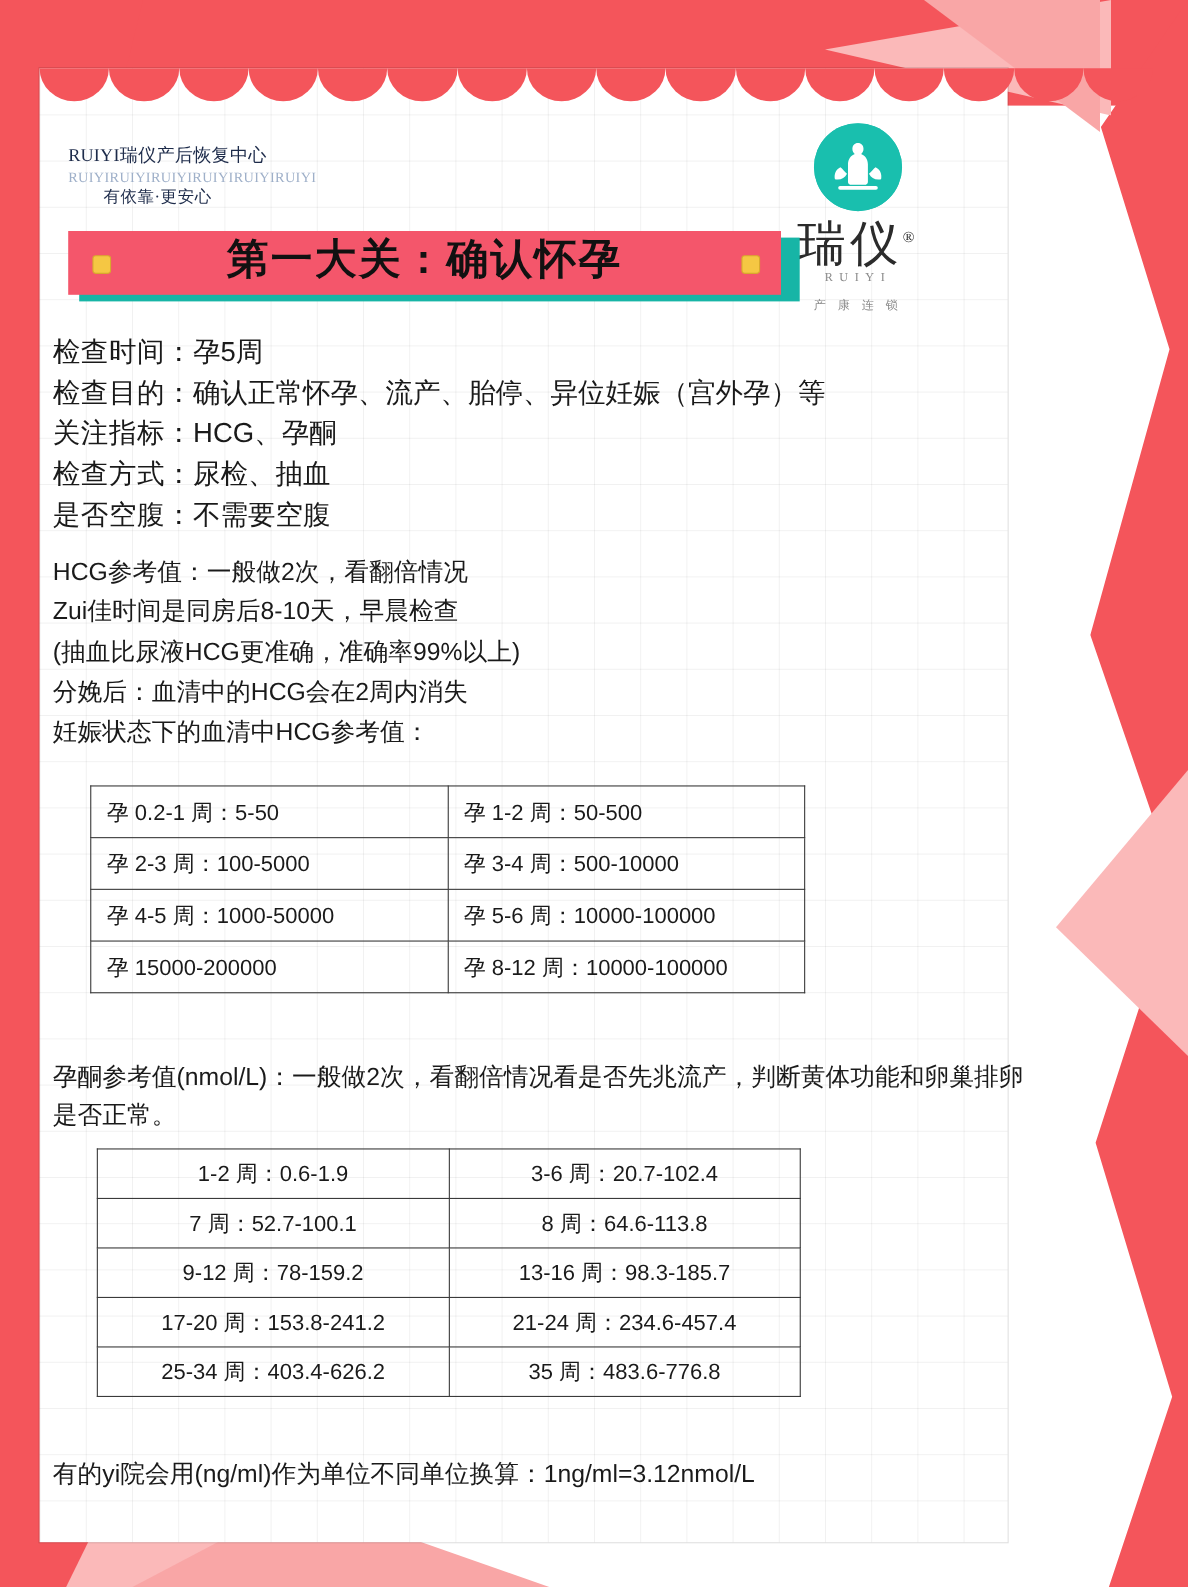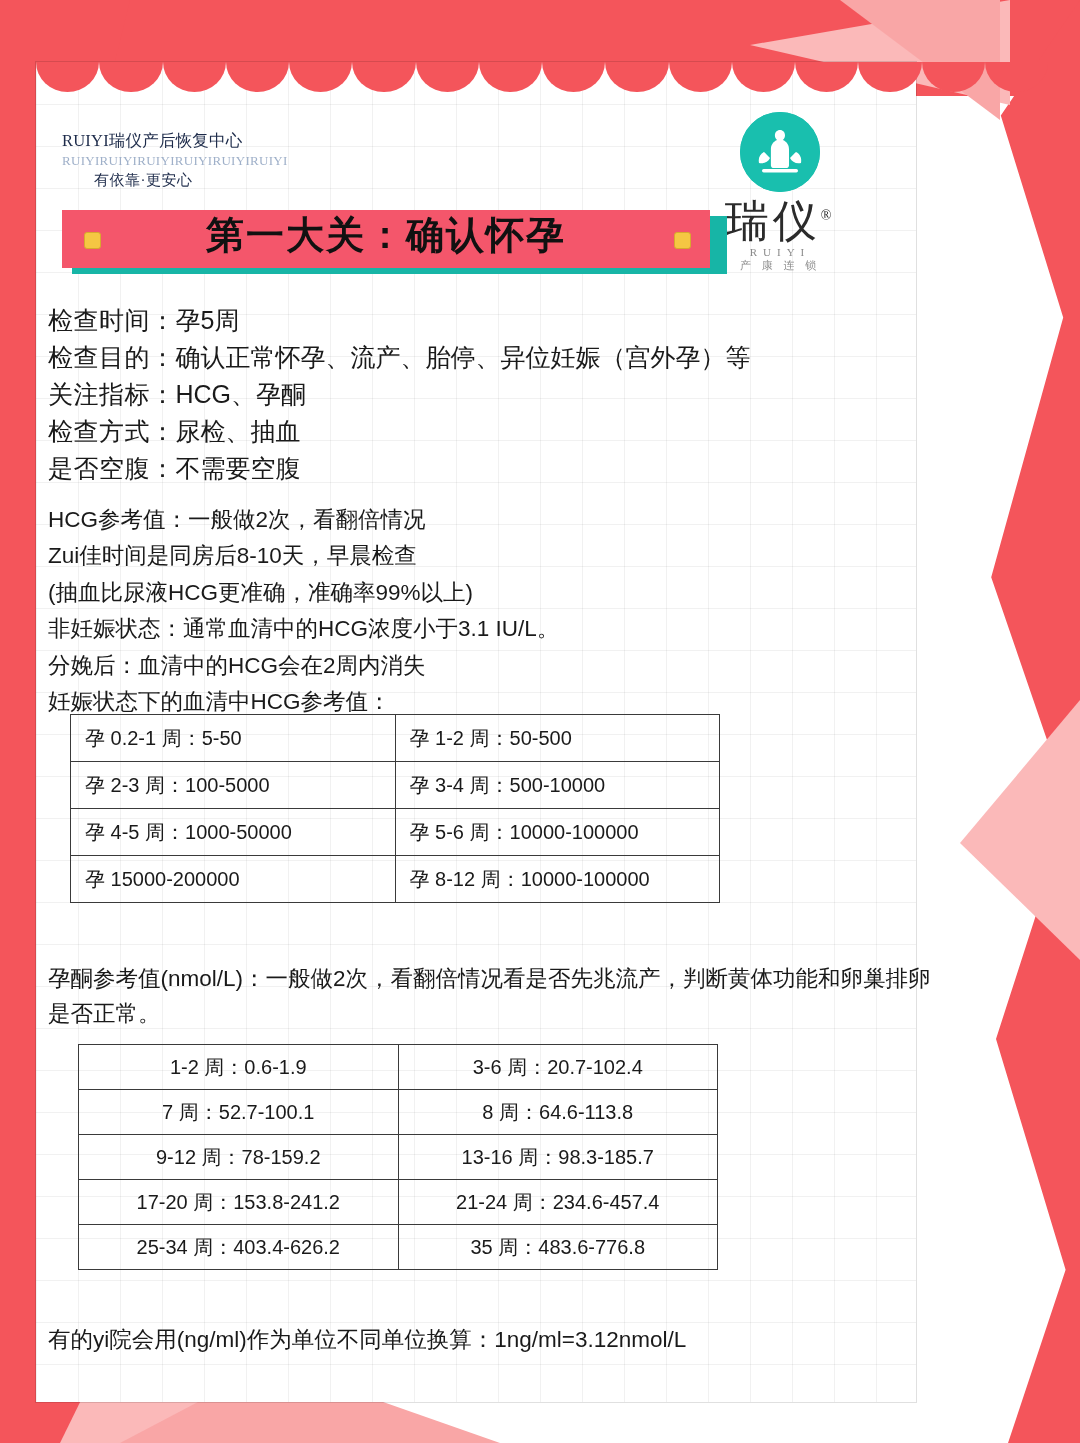--- a/index.html
+++ b/index.html
@@ -162,21 +162,21 @@
     font-size: 11px;
     color: #8b8b8b;
     letter-spacing: 6px;
     margin-top: 2px;
   }
   .logo-sub2 {
     font-family: "Liberation Serif", serif;
     font-size: 11px;
     color: #8b8b8b;
     letter-spacing: 4px;
-    margin-top: 0;
+    margin-top: 12px;
   }
 
   
   .ribbon-wrap {
     position: absolute;
     top: 148px;
     left: 26px;
     width: 660px;
     height: 64px;
   }
@@ -240,24 +240,24 @@
     font-family: "Liberation Sans", sans-serif;
   }
   table.grid td {
     border: 1px solid #3a3a3a;
     font-size: 20px;
     color: #1a1a1a;
     height: 46px;
     padding: 0 14px;
     vertical-align: middle;
   }
-  #hcg-table { top: 652px; left: 34px; width: 650px; }
+  #hcg-table { top: 652px; left: 46px; width: 650px; }
   #hcg-table td { width: 50%; text-align: left; }
 
-  #prog-table { top: 982px; left: 42px; width: 640px; }
+  #prog-table { top: 982px; left: 52px; width: 640px; }
   #prog-table td { width: 50%; text-align: center; height: 44px; }
 </style>
 </head>
 <body>
 
 <div id="page">
 
   <div class="bg-layer">
     <div class="shape top-band"></div>
     <div class="shape wedge-left"></div>
@@ -337,21 +337,20 @@
       </div>
       <div class="row">
         <span class="lab">是否空腹：</span><span>不需要空腹</span>
       </div>
     </div>
 
     <div class="block notes">
       <div class="row">HCG参考值：一般做2次，看翻倍情况</div>
       <div class="row">Zui佳时间是同房后8-10天，早晨检查</div>
       <div class="row">(抽血比尿液HCG更准确，准确率99%以上)</div>
-      <div class="row">非妊娠状态：通常血清中的HCG浓度小于3.1 IU/L。</div>
       <div class="row">分娩后：血清中的HCG会在2周内消失</div>
       <div class="row">妊娠状态下的血清中HCG参考值：</div>
     </div>
 
     <table class="grid" id="hcg-table">
       <tbody>
           <tr>
         <td>孕 0.2-1 周：5-50</td>
         <td>孕 1-2 周：50-500</td>
       </tr>

